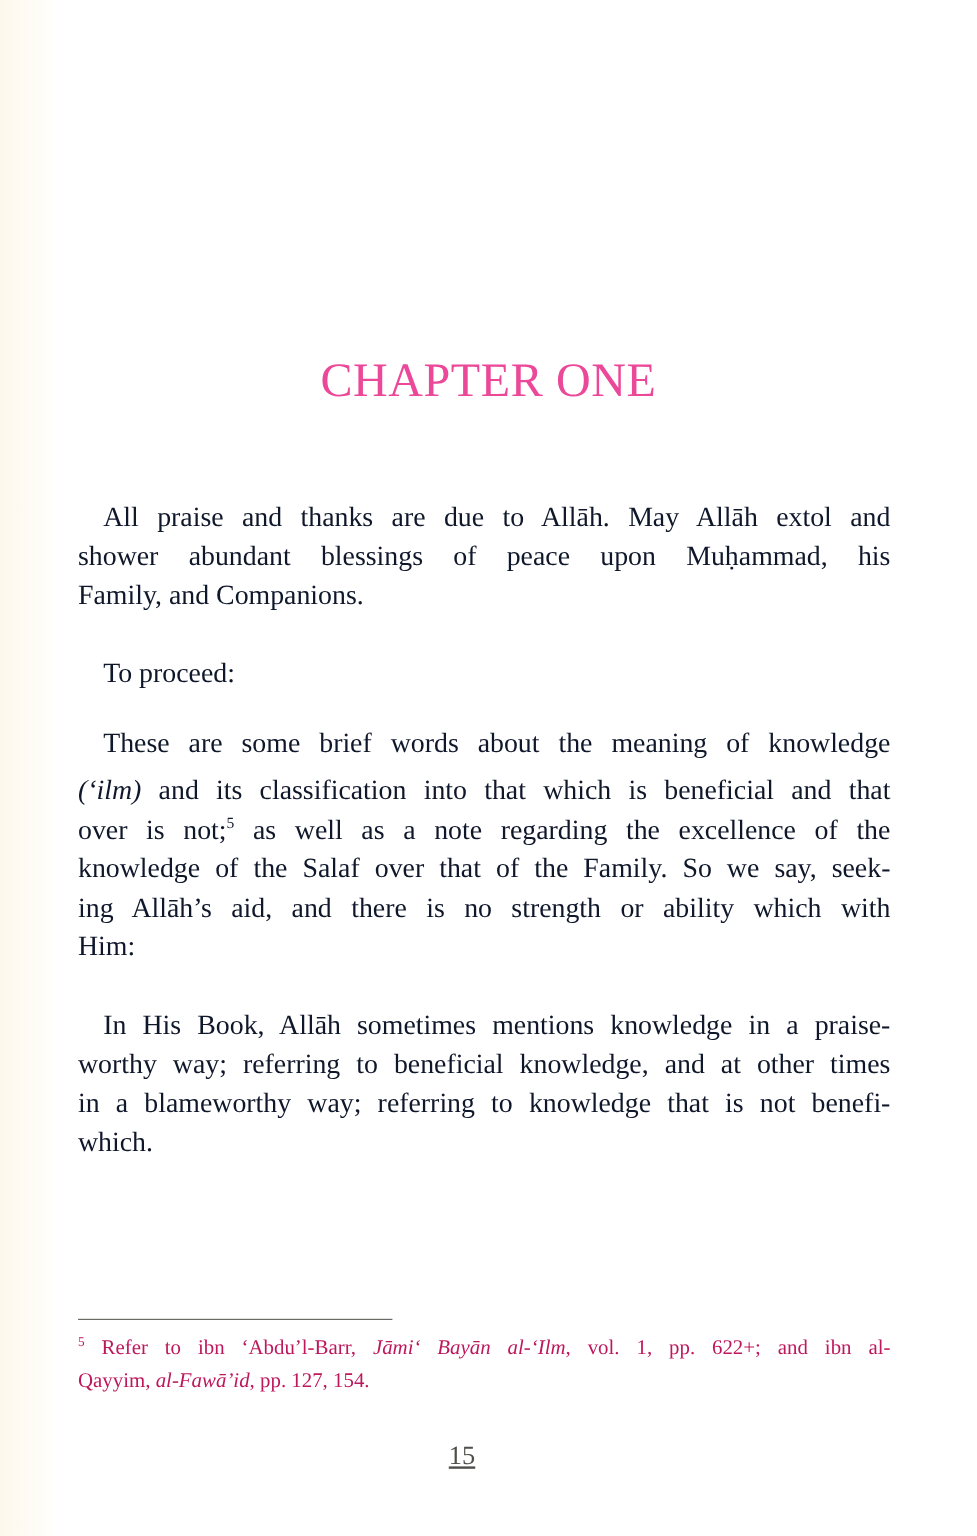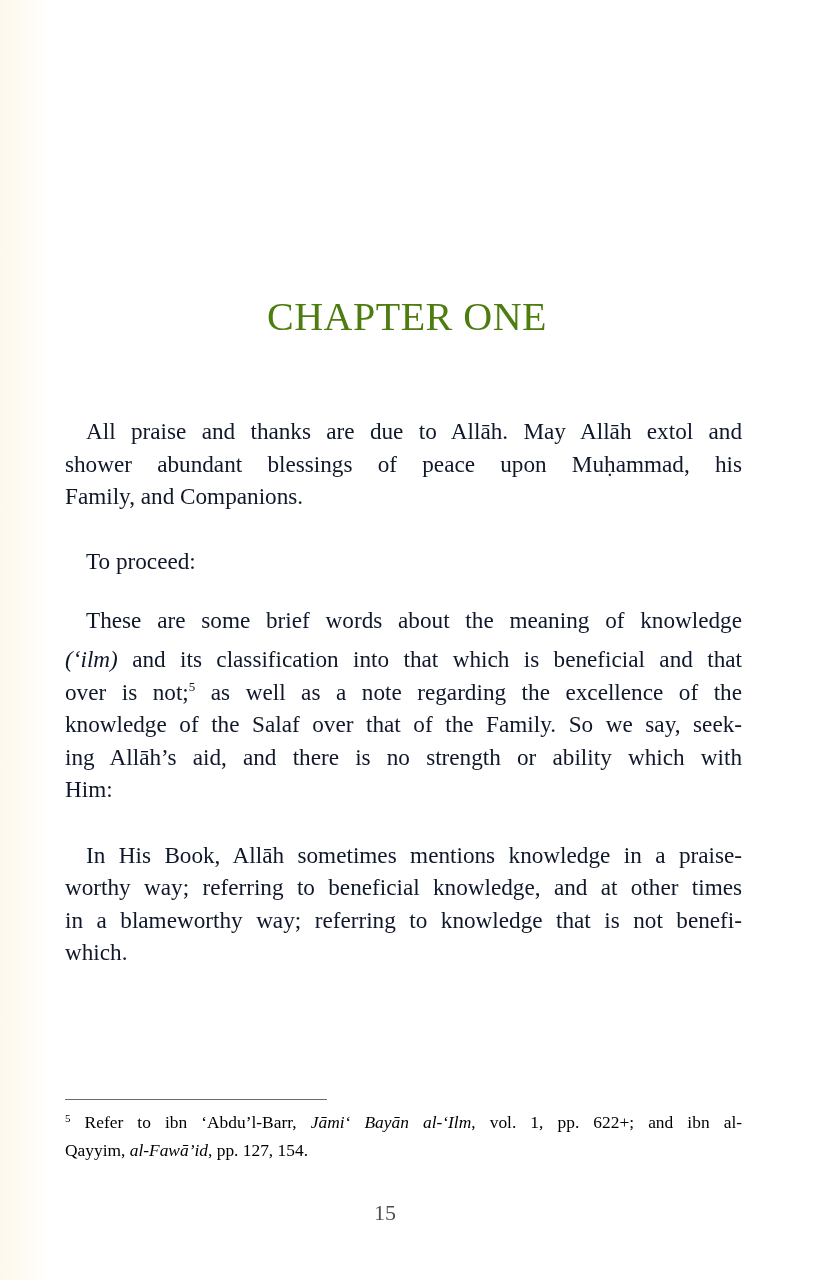--- a/index.html
+++ b/index.html
@@ -22,21 +22,21 @@
       background: linear-gradient(to right, #fdf8ec 0%, #fefcf6 60%, #ffffff 100%);
     }
     .chapter-title {
       position: absolute;
       top: 266px;
       left: 0;
       width: 814px;
       text-align: center;
       font-size: 40px;
       letter-spacing: 0.5px;
-      color: #4d7c0f;
+      color: #ec4899;
       font-weight: normal;
     }
     .line {
       position: absolute;
       left: 65px;
       width: 677px;
       font-size: 23.2px;
       line-height: 32px;
       white-space: nowrap;
       text-align: justify;
@@ -57,32 +57,33 @@
     }
     .fn-line {
       position: absolute;
       left: 65px;
       width: 677px;
       font-size: 17.4px;
       line-height: 26px;
       white-space: nowrap;
       text-align: justify;
       text-align-last: justify;
-      color: #000000;
+      color: #be185d;
     }
     .fn-line.last { text-align-last: left; }
     .fn-line sup { font-size: 11px; vertical-align: 6px; line-height: 0; }
     .page-number {
       position: absolute;
       top: 1200px;
       left: 0;
       width: 770px;
       text-align: center;
       font-size: 22px;
       color: #4e4e4b;
+      text-decoration: underline;
     }
   </style>
 </head>
 <body>
 
 <div class="left-tint"></div>
 
 <h1 class="chapter-title">CHAPTER ONE</h1>
 
 <div>

